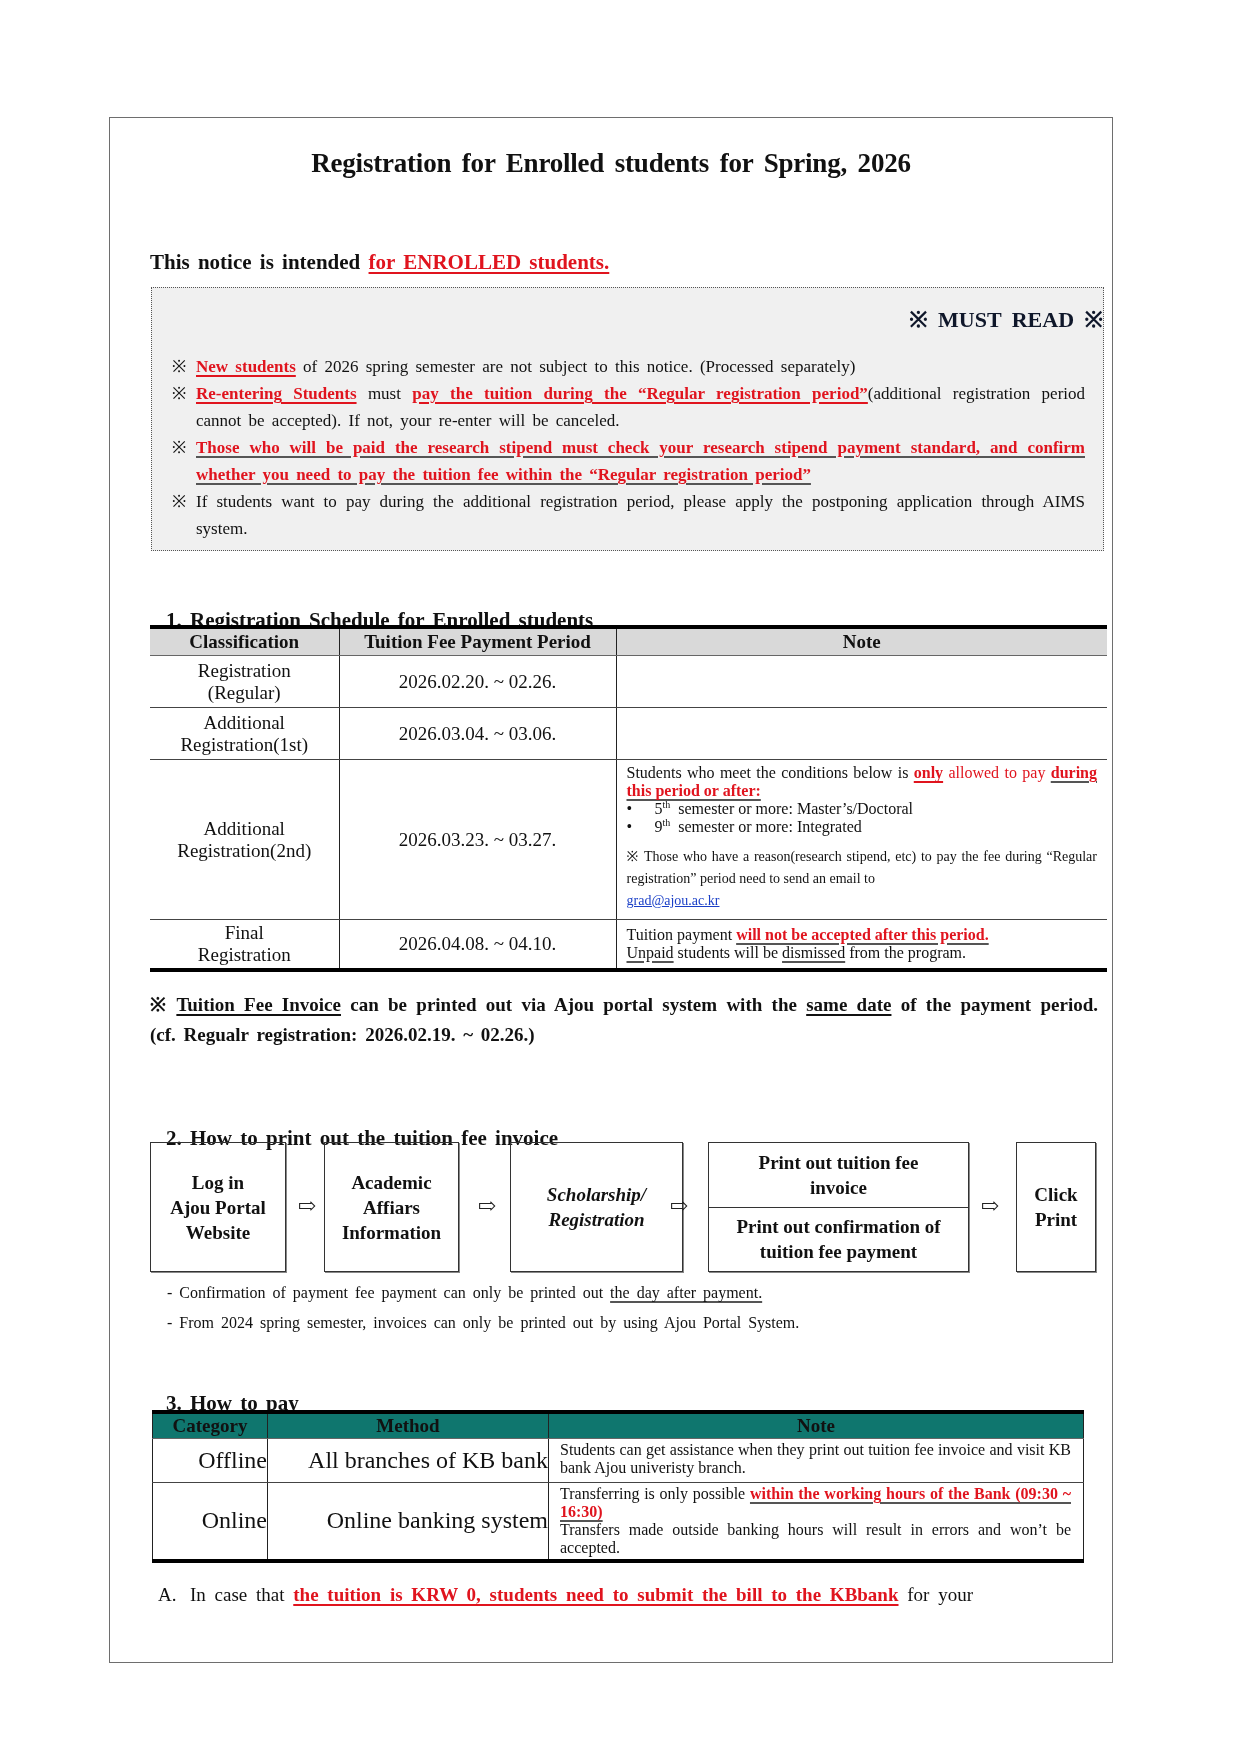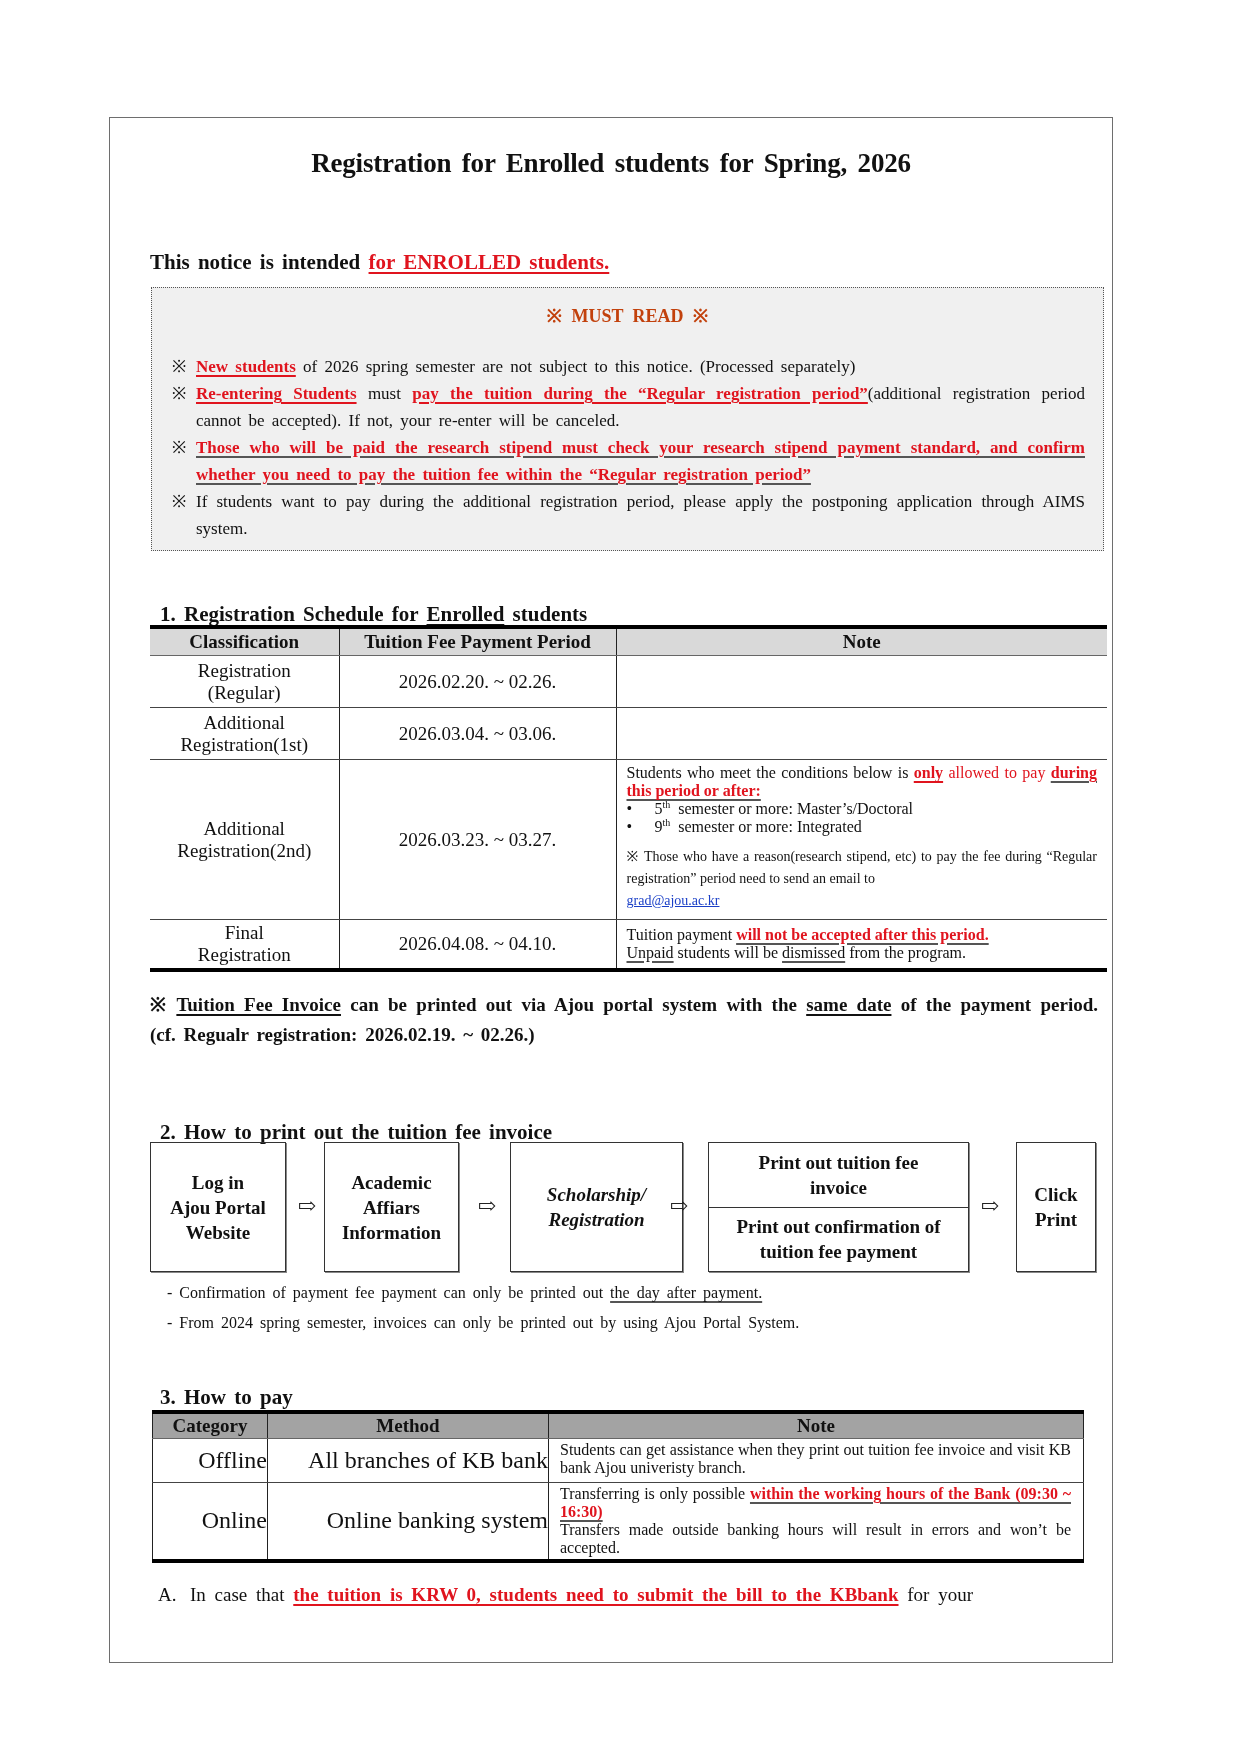--- a/index.html
+++ b/index.html
@@ -21,27 +21,27 @@
   .title {
     left: 109px; width: 1004px; top: 148px; text-align: center;
     font-size: 27px; font-weight: bold; letter-spacing: -0.2px; word-spacing: 4px;
   }
   .intended { left: 150px; top: 250px; font-size: 21px; font-weight: bold; word-spacing: 3px; }
 
   .mustread {
     left: 151px; top: 287px; width: 953px; height: 264px; box-sizing: border-box;
     background: #f0f0f0; border: 1px dotted #555;
   }
-  .mr-title { position: absolute; left: 0; right: 0; top: 15px; text-align: center; font-size: 18px; font-weight: bold; color: #c2410c; word-spacing: 5px; }
+  .mr-title { position: absolute; left: 0; right: 0; top: 15px; text-align: right; font-size: 22px; font-weight: bold; color: #0f172a; word-spacing: 5px; }
   .mr-list { position: absolute; left: 20px; right: 18px; top: 65px; font-size: 17px; line-height: 27px; word-spacing: 3px; }
   .mr-item { display: flex; text-align: justify; }
   .mr-mark { width: 24px; flex: 0 0 24px; }
   .mr-text { flex: 1; text-align: justify; text-align-last: left; }
 
-  h2.sec { position: absolute; margin: 10px; font-size: 21px; font-weight: bold; word-spacing: 3px; }
+  h2.sec { position: absolute; margin: 16px; font-size: 21px; font-weight: bold; word-spacing: 3px; }
 
   table { border-collapse: collapse; position: absolute; table-layout: fixed; }
   .t1 { left: 150px; top: 625px; width: 957px; }
   .t1 { border-top: 4px solid #000; border-bottom: 4px solid #000; }
   .t1 th { background: #d9d9d9; font-size: 19px; font-weight: bold; height: 26px; padding: 0; border-bottom: 1.5px solid #666; }
   .t1 td { font-size: 19px; text-align: center; vertical-align: middle; padding: 0; border-bottom: 1.5px solid #444; }
   .t1 th + th, .t1 td + td { border-left: 1.5px solid #222; }
   .t1 td.note { text-align: left; vertical-align: top; font-size: 16px; line-height: 18px; padding: 4px 10px 0 10px; }
   .t1 td.note.mid { vertical-align: middle; padding-top: 0; }
   .note-small { font-size: 14px; line-height: 22px; margin-top: 10px; }
@@ -58,21 +58,21 @@
     font-size: 19px; font-weight: bold; line-height: 25px;
   }
   .flowbox.split { flex-direction: column; padding: 0; }
   .flowbox.split .half { flex: 1; width: 100%; display: flex; align-items: center; justify-content: center; }
   .flowbox.split .half + .half { border-top: 1.5px solid #333; }
   .arrow { position: absolute; top: 1195px; font-size: 22px; line-height: 22px; color: #222; }
 
   .bul2 { left: 167px; font-size: 16px; word-spacing: 3px; }
 
   .t2 { left: 152px; top: 1410px; width: 932px; border-top: 4px solid #000; border-bottom: 4px solid #000; }
-  .t2 th { background: #a3a3a3; font-size: 19px; font-weight: bold; height: 24px; padding: 0; border-bottom: 1.5px solid #666; }
+  .t2 th { background: #0f766e; font-size: 19px; font-weight: bold; height: 24px; padding: 0; border-bottom: 1.5px solid #666; }
   .t2 td { font-size: 24px; text-align: right; vertical-align: middle; padding: 0; border-bottom: 1.5px solid #444; }
   .t2 th + th, .t2 td + td { border-left: 1.5px solid #222; }
   .t2 tr:last-child td { border-bottom: none; }
   .t2 td:first-child, .t2 th:first-child { border-left: 1.5px solid #222; }
   .t2 td:last-child, .t2 th:last-child { border-right: 1.5px solid #222; }
   .t2 td.note { text-align: justify; font-size: 16px; line-height: 18px; padding: 2px 12px 0 11px; vertical-align: top; }
 
   .footA { left: 158px; top: 1578px; width: 940px; font-size: 19px; line-height: 33px; word-spacing: 4px; }
   .footA .lbl { display: inline-block; width: 32px; }
   .footA .cont { padding-left: 38px; }

